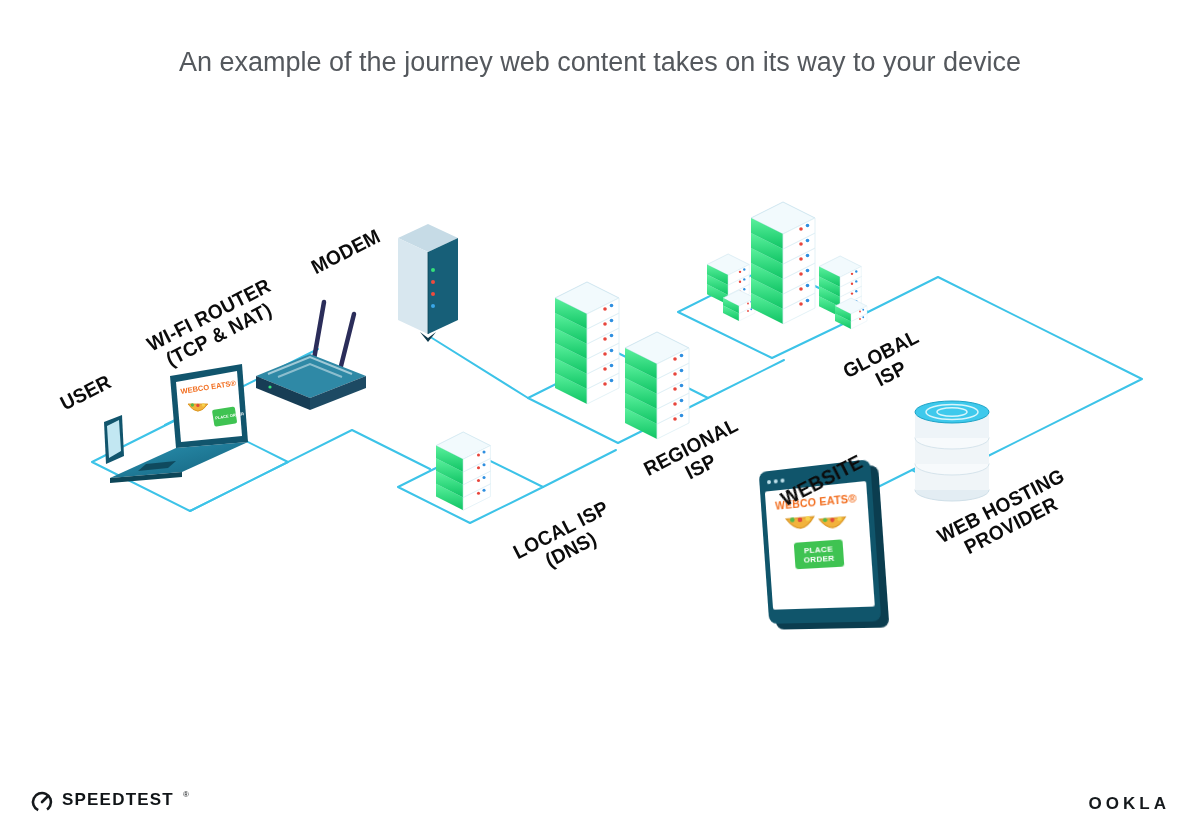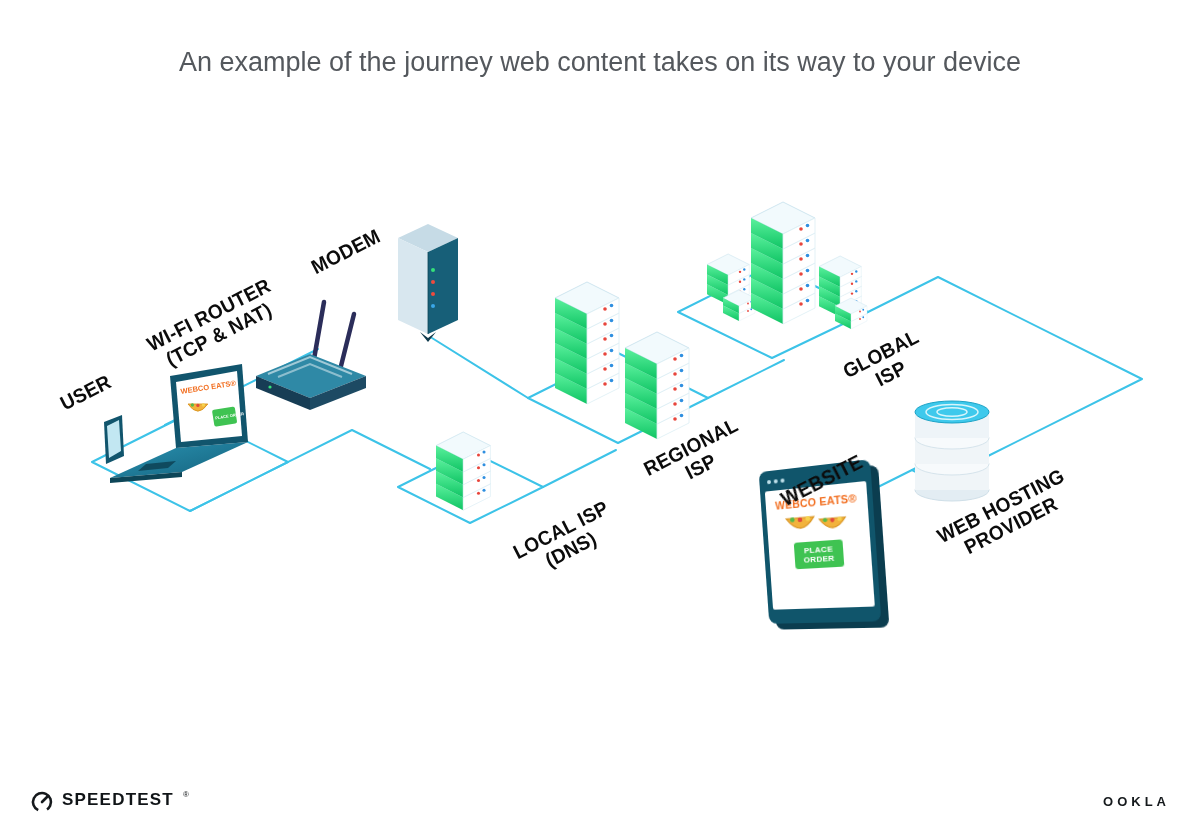--- a/index.html
+++ b/index.html
@@ -44,21 +44,21 @@
     line-height:1.15; text-align:center; padding:4px 9px; border-radius:3px; letter-spacing:0.3px;
   }
 
   .footer-left {
     position:absolute; left:30px; top:790px; display:flex; align-items:flex-start; gap:8px; z-index:5;
   }
   .st-text { font-size:17px; font-weight:800; letter-spacing:1.2px; color:#101417; }
   .footer-left sup { font-size:8px; color:#101417; margin-left:1px; }
   .footer-right {
     position:absolute; right:30px; top:794px; z-index:5;
-    font-size:13px; font-weight:700; letter-spacing:4px; color:#15191c;
+    font-size:17px; font-weight:700; letter-spacing:4px; color:#15191c;
   }
 </style>
 </head>
 <body>
 
 <svg width="0" height="0" style="position:absolute" aria-hidden="true">
   <defs>
     <linearGradient id="gg" x1="0" y1="0" x2="0" y2="1">
       <stop offset="0" stop-color="#5bf19d"></stop>
         <stop offset="1" stop-color="#0fc464"></stop>

